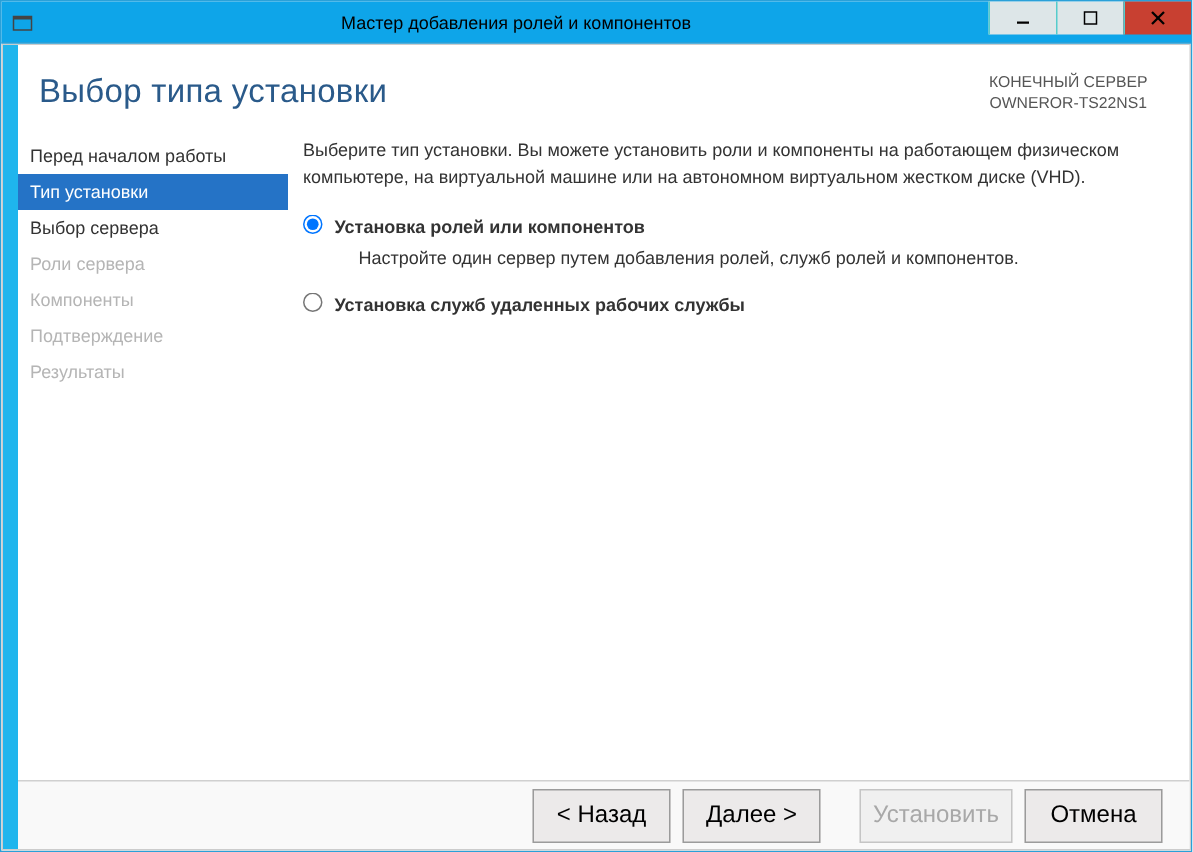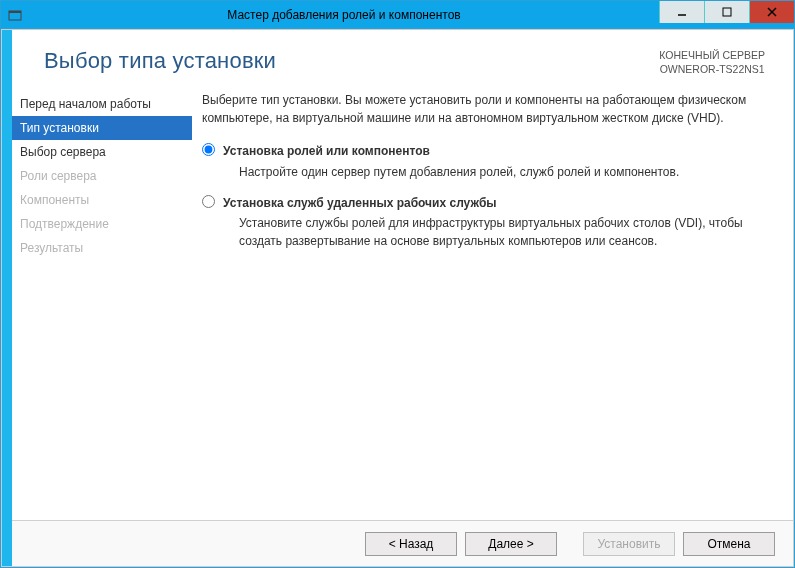--- a/index.html
+++ b/index.html
@@ -8,36 +8,36 @@
   .titlebar { height: 28px; background: #0ea5e9; display: flex; align-items: center; border-bottom: 1px solid #2aa0d8; position: relative; }
   .titlebar-icon { width: 28px; height: 28px; display: flex; align-items: center; justify-content: center; }
   .titlebar-title { flex: 1; text-align: center; font-size: 12px; color: #000; }
   .win-controls { display: flex; height: 100%; }
   .win-btn { width: 45px; height: 22px; display: flex; align-items: center; justify-content: center; font-size: 13px; border-left: 1px solid #5cc; }
   .win-close { background: #c84031; }
   .win-minmax { background: #dde6e8; }
   .content { flex: 1; display: flex; background: #fff; border: 1px solid #ccc; margin: 0; }
   .left-strip { width: 10px; background: #1fb5ed; }
   .main { flex: 1; display: flex; flex-direction: column; }
-  .header-area { padding: 18px 28px 6px 32px; display: flex; align-items: flex-start; }
+  .header-area { padding: 18px 28px 6px 14px; display: flex; align-items: flex-start; }
   .page-title { font-size: 22px; font-weight: 300; color: #2a5a8a; letter-spacing: 0.2px; flex: 1; }
   .dest-box { text-align: center; font-size: 10.5px; color: #555; line-height: 1.35; }
   .body-area { flex: 1; display: flex; padding: 4px 0 0 0; }
   .sidebar { width: 180px; padding-top: 6px; }
   .nav-item { padding: 5px 12px 5px 8px; font-size: 12px; color: #333; cursor: pointer; }
   .nav-item.active { background: #2573c6; color: #fff; }
   .nav-item.disabled { color: #b5b5b5; cursor: default; }
   .pane { flex: 1; padding: 6px 28px 0 10px; font-size: 12px; color: #333; line-height: 1.45; }
   .intro { margin-bottom: 16px; }
   .option { margin-bottom: 14px; }
   .option-head { display: flex; align-items: flex-start; font-weight: 600; margin-bottom: 3px; }
   .option-head input { margin-right: 8px; }
   .option-desc { margin-left: 37px; color: #333; }
   .footer { height: 46px; border-top: 1px solid #d0d0d0; display: flex; align-items: center; justify-content: flex-end; padding: 0 18px; gap: 8px; background: #f9f9f9; }
-  .footer button { min-width: 92px; height: 24px; font-size: 12px; border: 1px solid #9b9b9b; background: #eceaea; cursor: pointer; padding: 0 8px; }
+  .footer button { min-width: 92px; height: 36px; font-size: 16px; border: 1px solid #9b9b9b; background: #eceaea; cursor: pointer; padding: 0 8px; }
   .footer button.btn-disabled { color: #a8a8a8; border-color: #c5c5c5; background: #f0f0f0; cursor: default; }
   .footer .btn-gap { width: 10px; }
 </style>
 </head>
 <body>
 
 <div class="window">
 
   <div class="titlebar">
     <div class="titlebar-icon">
@@ -99,21 +99,20 @@
               <span>Установка ролей или компонентов</span>
             </div>
             <div class="option-desc">Настройте один сервер путем добавления ролей, служб ролей и компонентов.</div>
           </div>
 
           <div class="option">
             <div class="option-head">
               <input type="radio" name="installtype" style="">
               <span>Установка служб удаленных рабочих службы</span>
             </div>
-            <div class="option-desc">Установите службы ролей для инфраструктуры виртуальных рабочих столов (VDI), чтобы создать развертывание на основе виртуальных компьютеров или сеансов.</div>
           </div>
         </div>
       </div>
 
       <div class="footer">
         <button>&lt; Назад</button>
         <button>Далее &gt;</button>
         <span class="btn-gap"></span>
         <button class="btn-disabled">Установить</button>
         <button>Отмена</button>

